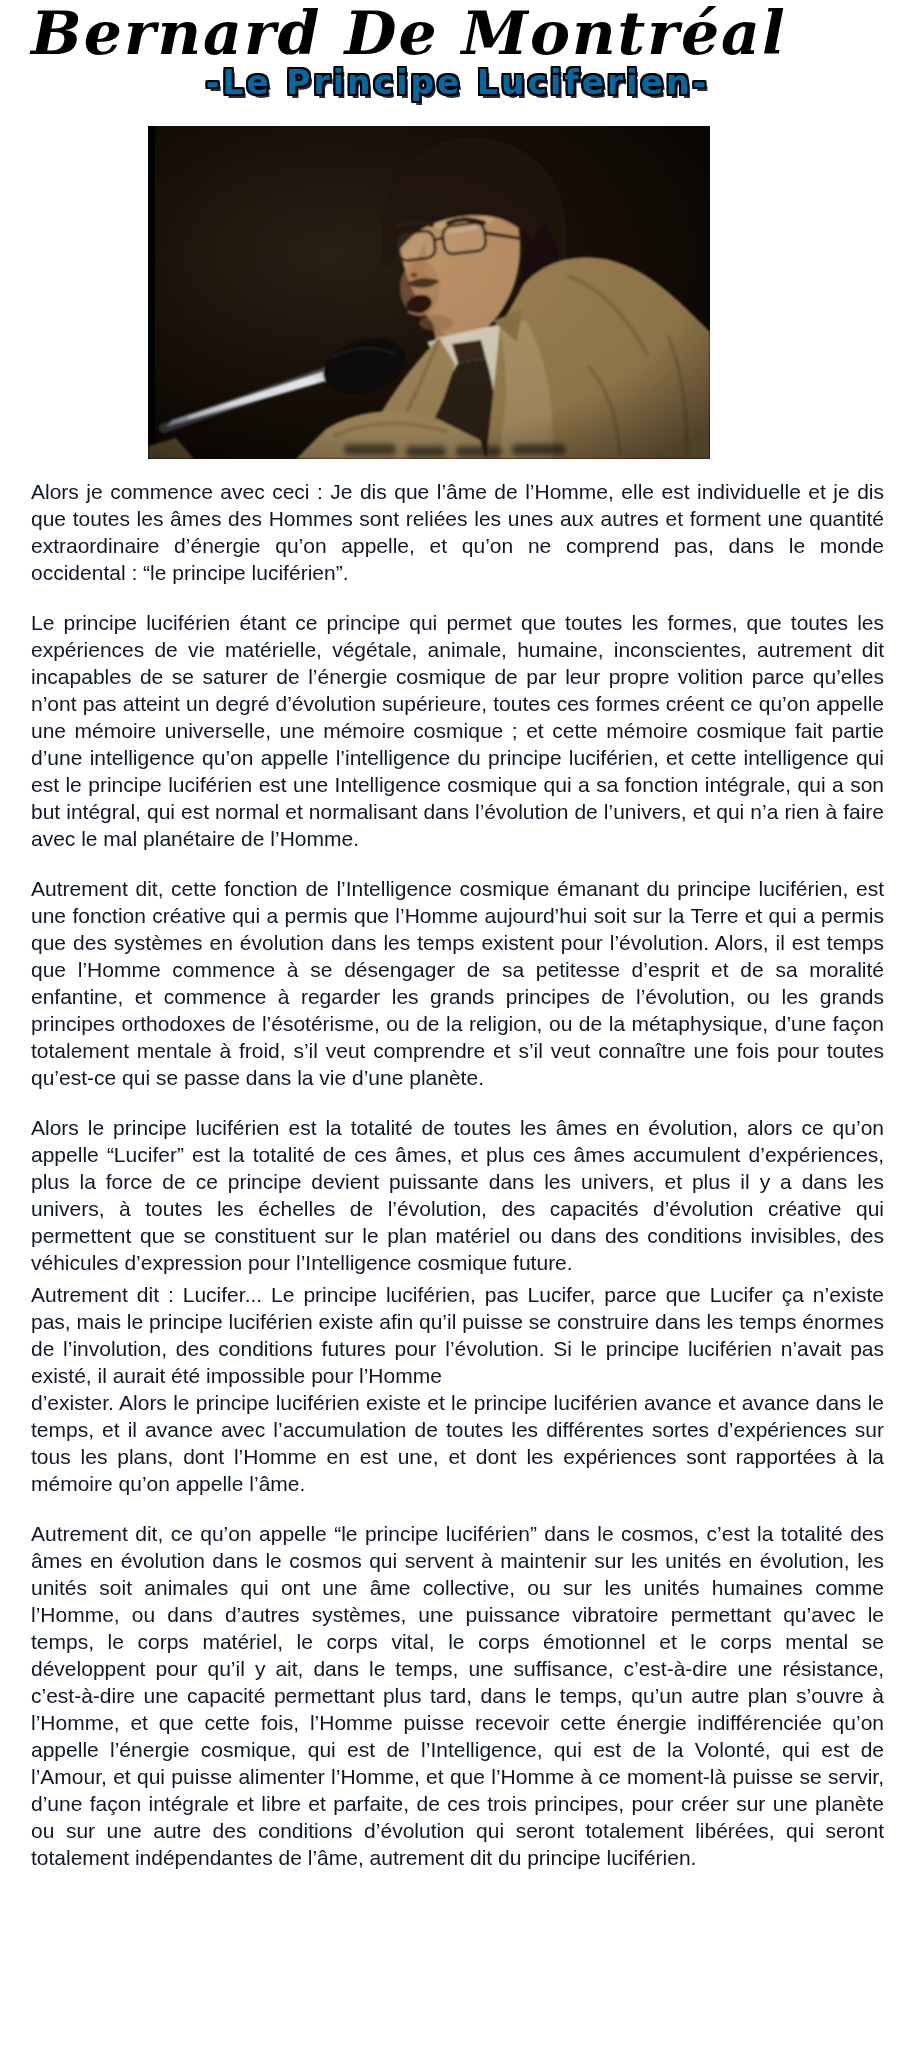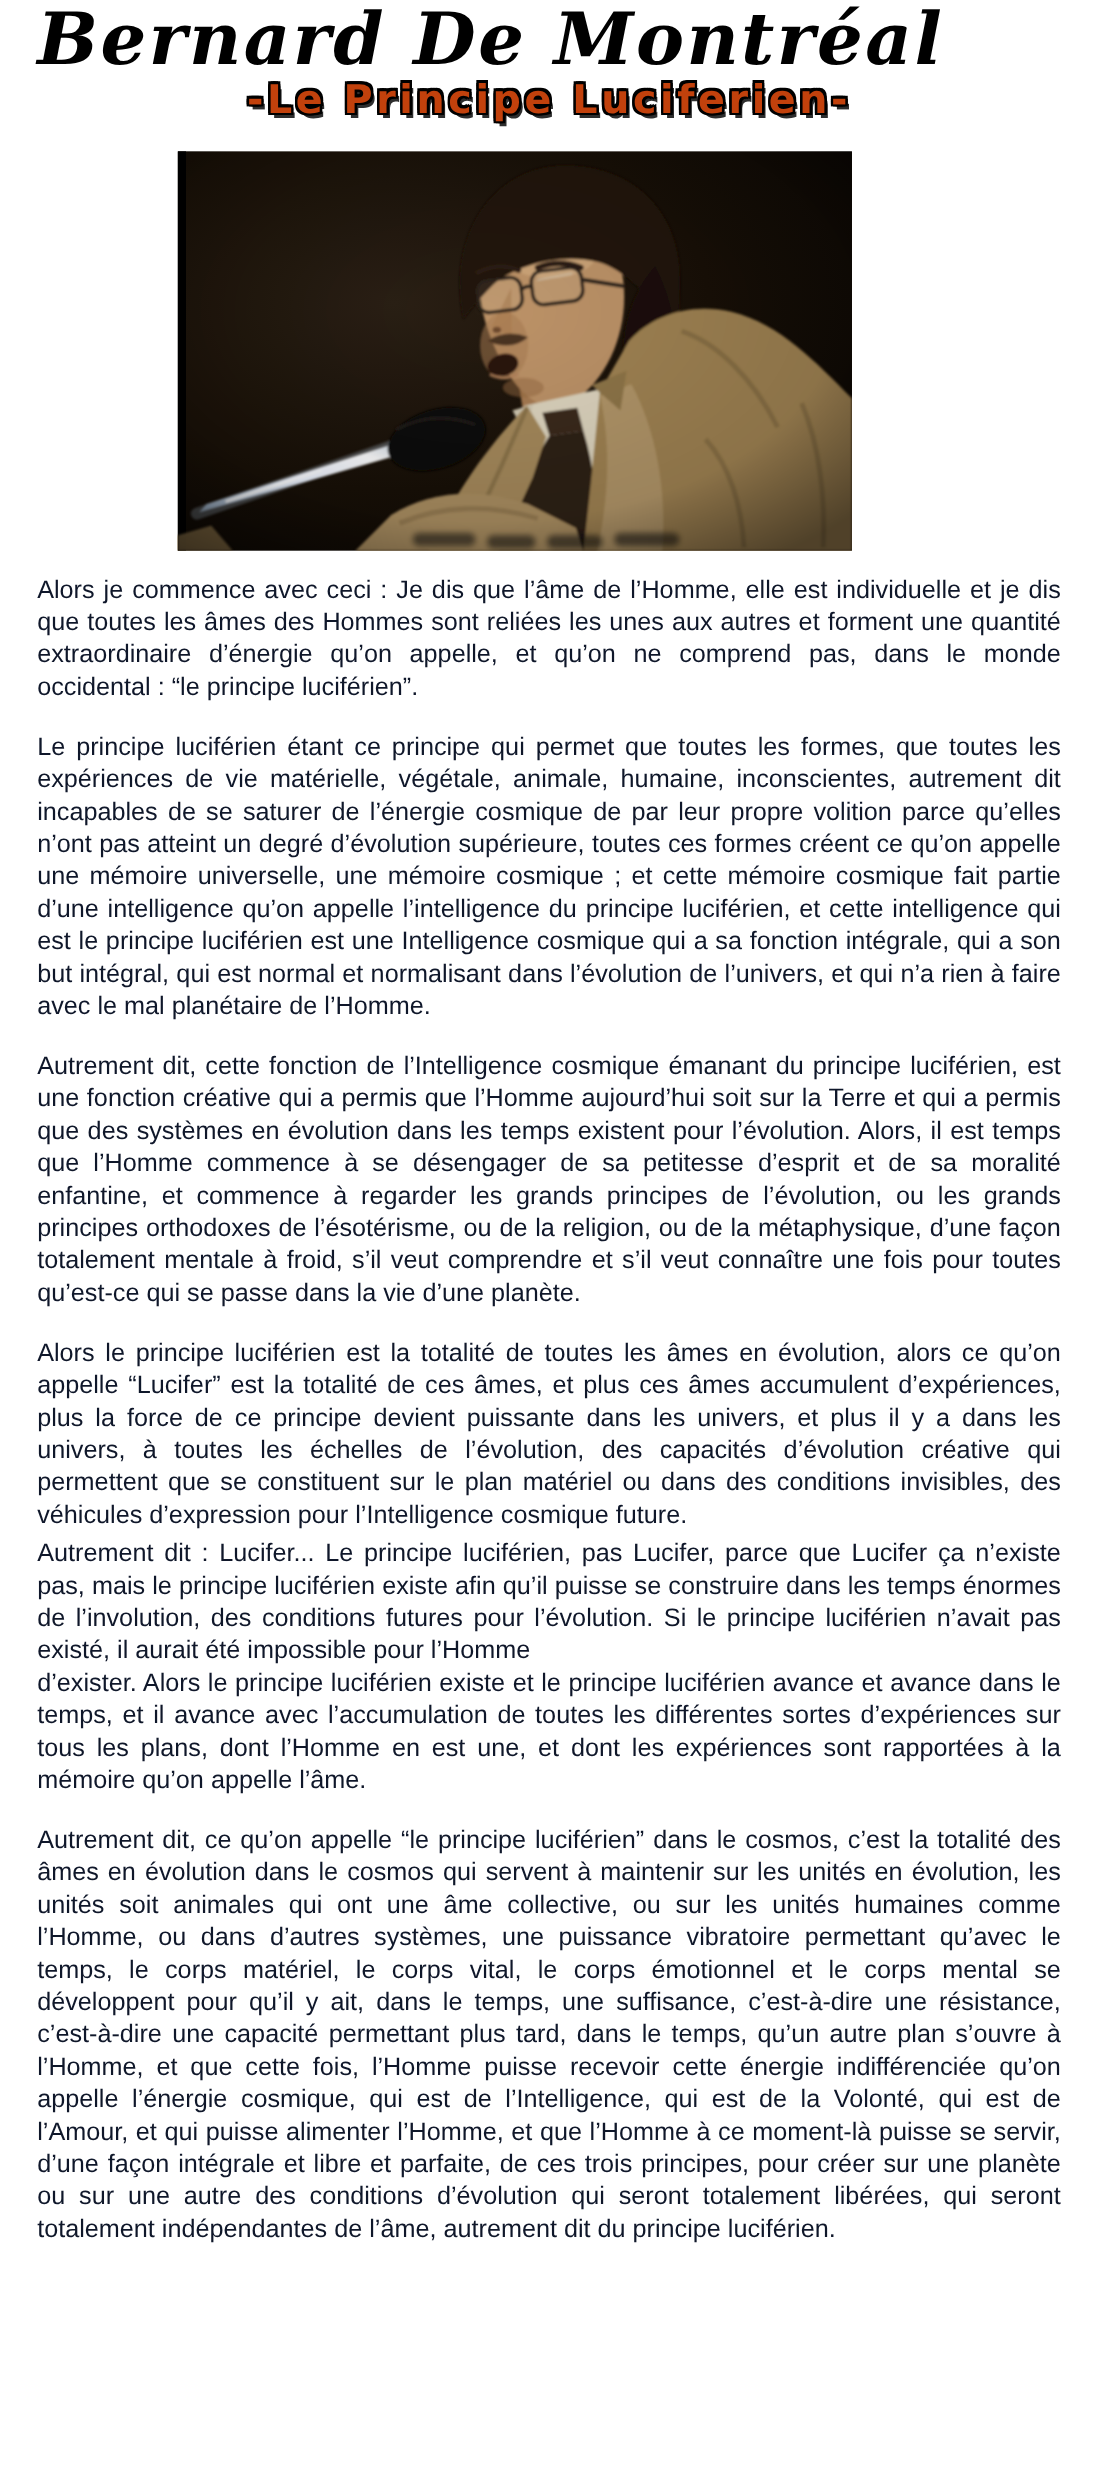--- a/index.html
+++ b/index.html
@@ -37,21 +37,21 @@
     transform-origin: 50% 50%;
     color: #000;
   }
   .subtitle2 {
     text-align: center;
     line-height: 38px;
     font-family: "DejaVu Sans", sans-serif;
     font-weight: 700;
     font-size: 33px;
     letter-spacing: 3px;
-    color: #c2410c;
+    color: #0369a1;
     white-space: nowrap;
     text-shadow:
       -2px -2px 0 #000,  0 -2px 0 #000,  2px -2px 0 #000,
       -2px  0   0 #000,  2px  0   0 #000,
       -2px  2px 0 #000,  0  2px 0 #000,  2px  2px 0 #000,
        3px  4px 0 #2e2e2e;
   }
 
   
   figure.photo {

